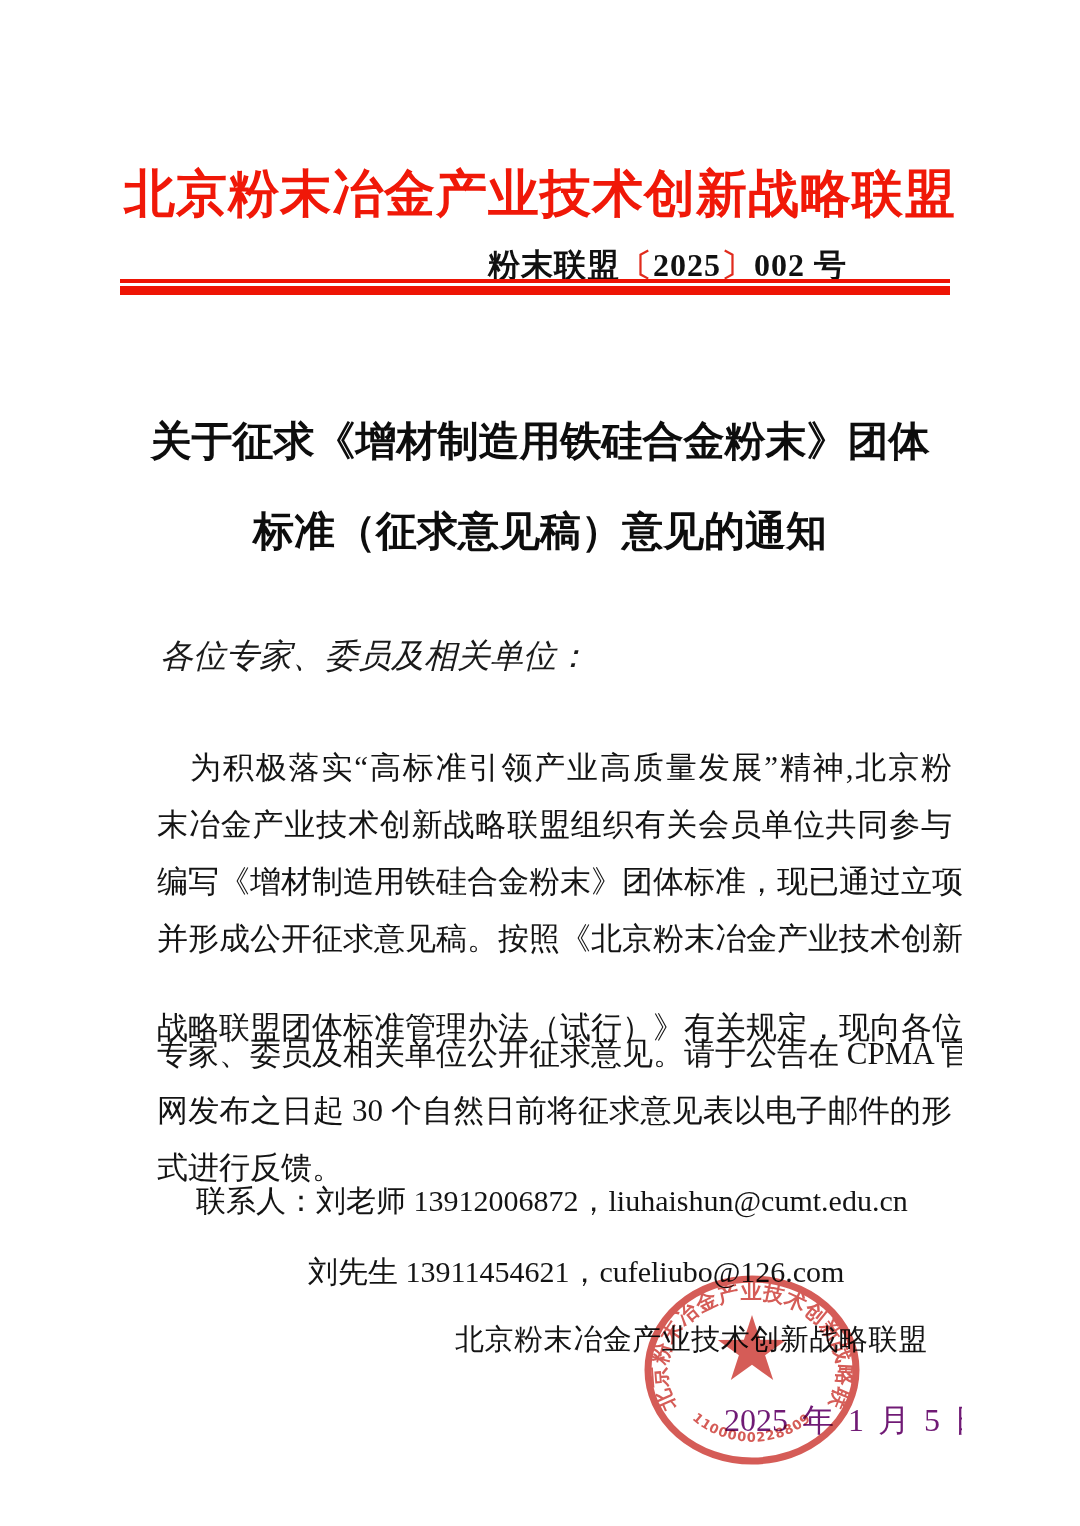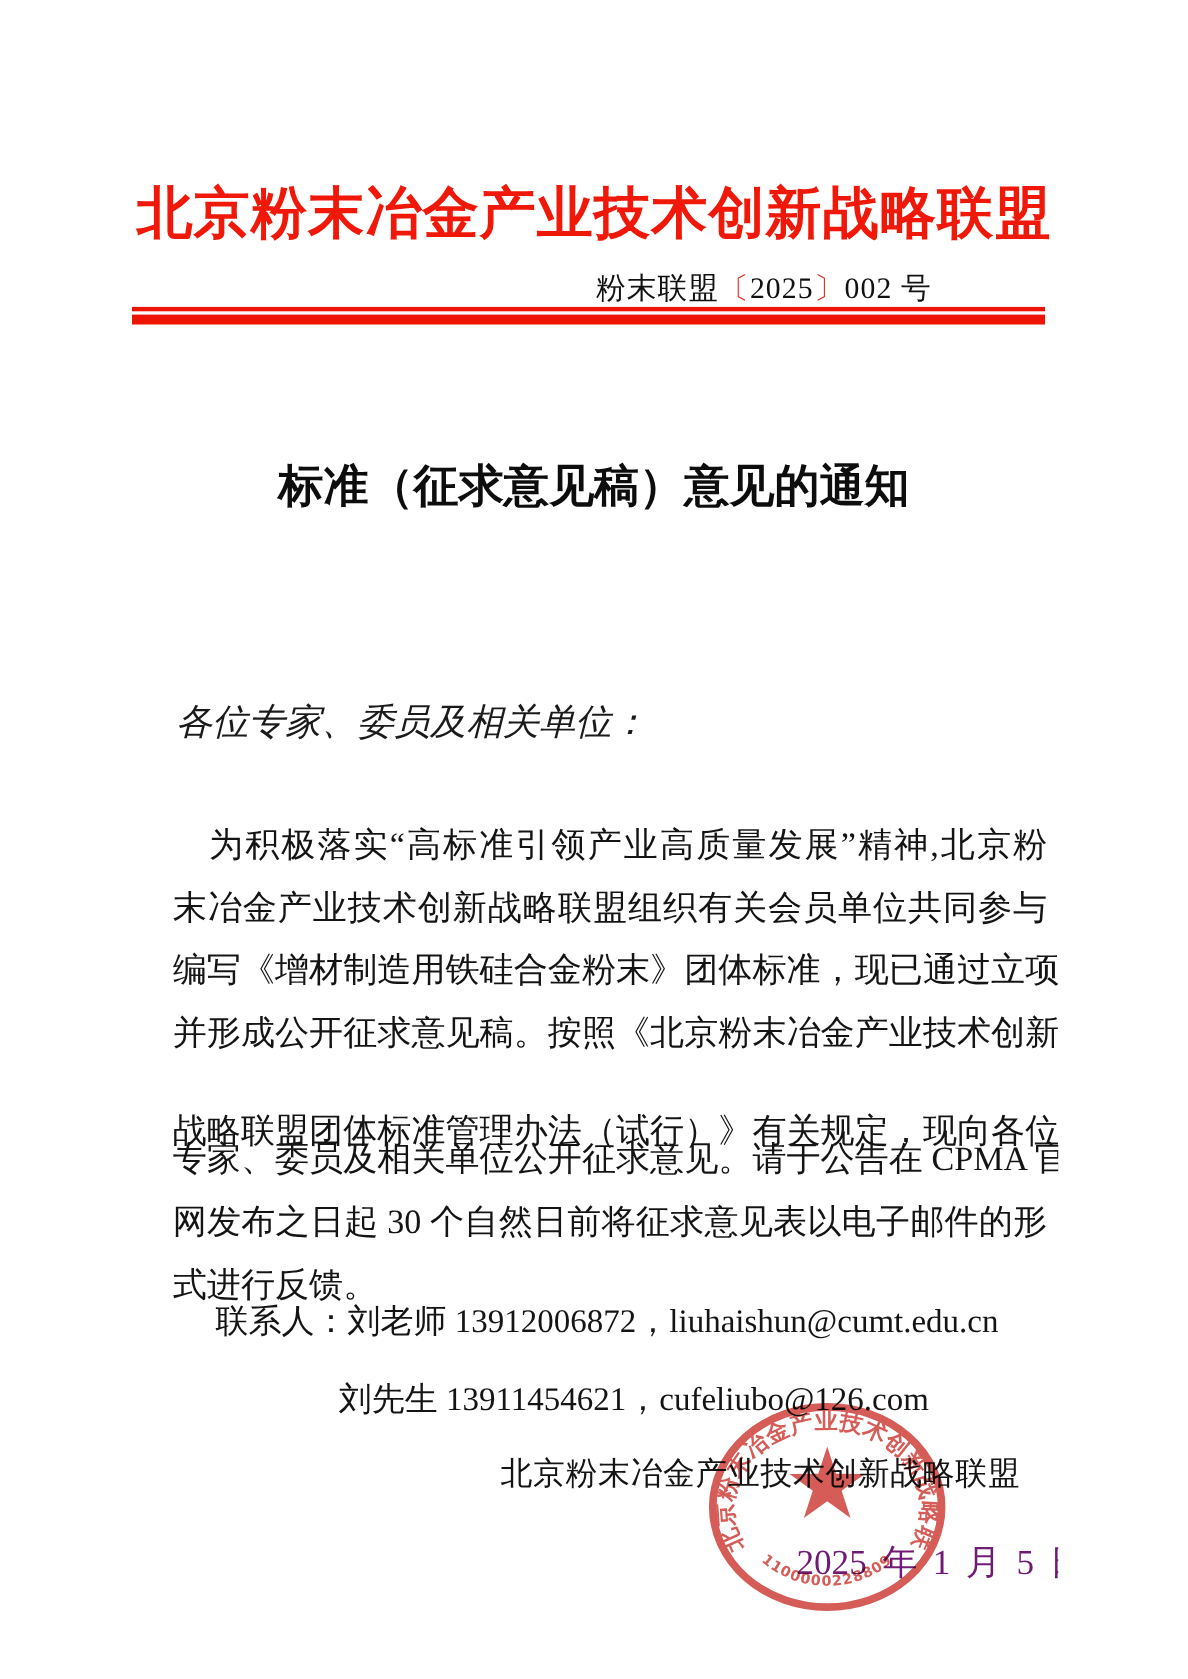--- a/index.html
+++ b/index.html
@@ -18,24 +18,25 @@
     text-align: center;
     font-size: 51px;
     font-weight: bold;
     color: #f01808;
     letter-spacing: 1px;
     white-space: nowrap;
   }
   .doc-number {
     position: absolute;
     top: 244px; right: 115px;
-    font-size: 27px;
+    font-size: 32px;
     letter-spacing: 1px;
     white-space: nowrap;
     color: #111;
+    font-weight: bold;
   }
   .doc-number .red-bracket { color: #e02b1d; }
   .red-rule {
     position: absolute;
     top: 279px; left: 120px; width: 830px;
   }
   .red-rule .thin  { height: 4px; background: #ee1404; margin-bottom: 3px; }
   .red-rule .thick { height: 9px; background: #ee1404; }
   .notice-title {
     position: absolute;
@@ -107,20 +108,21 @@
   <div class="doc-number">
     <span>粉末联盟</span><span class="red-bracket">〔</span><span>2025</span><span class="red-bracket">〕</span><span>002 号</span>
   </div>
 
   <div class="red-rule">
     <div class="thin"></div>
     <div class="thick"></div>
   </div>
 
   <div class="notice-title">
+    <div>关于征求《增材制造用铁硅合金粉末》团体</div>
     <div>标准（征求意见稿）意见的通知</div>
   </div>
 
   <div class="salutation">各位专家、委员及相关单位：</div>
 
   <div class="bline first" style="top:707px">为积极落实“高标准引领产业高质量发展”精神,北京粉</div>
   <div class="bline" style="top:764px">末冶金产业技术创新战略联盟组织有关会员单位共同参与</div>
   <div class="bline" style="top:878px">并形成公开征求意见稿。按照《北京粉末冶金产业技术创新</div>
   <div class="bline" style="top:821px">编写《增材制造用铁硅合金粉末》团体标准，现已通过立项</div>
   <div class="bline" style="top:967px">战略联盟团体标准管理办法（试行）》有关规定，现向各位</div>

